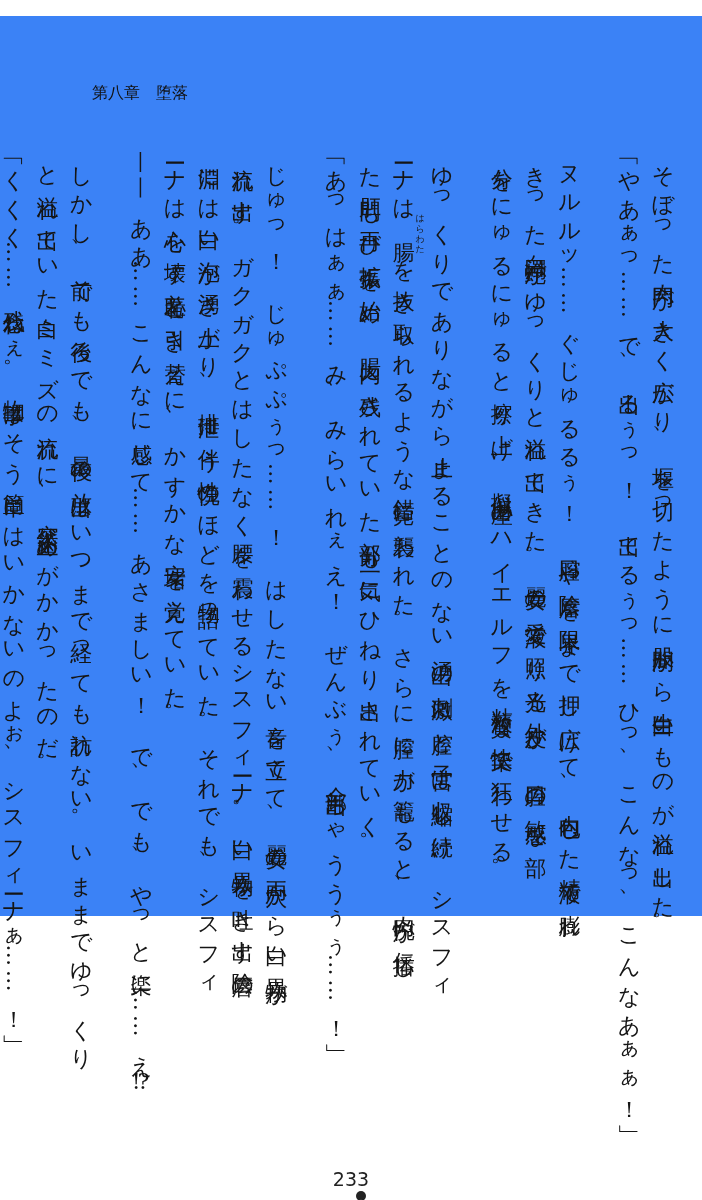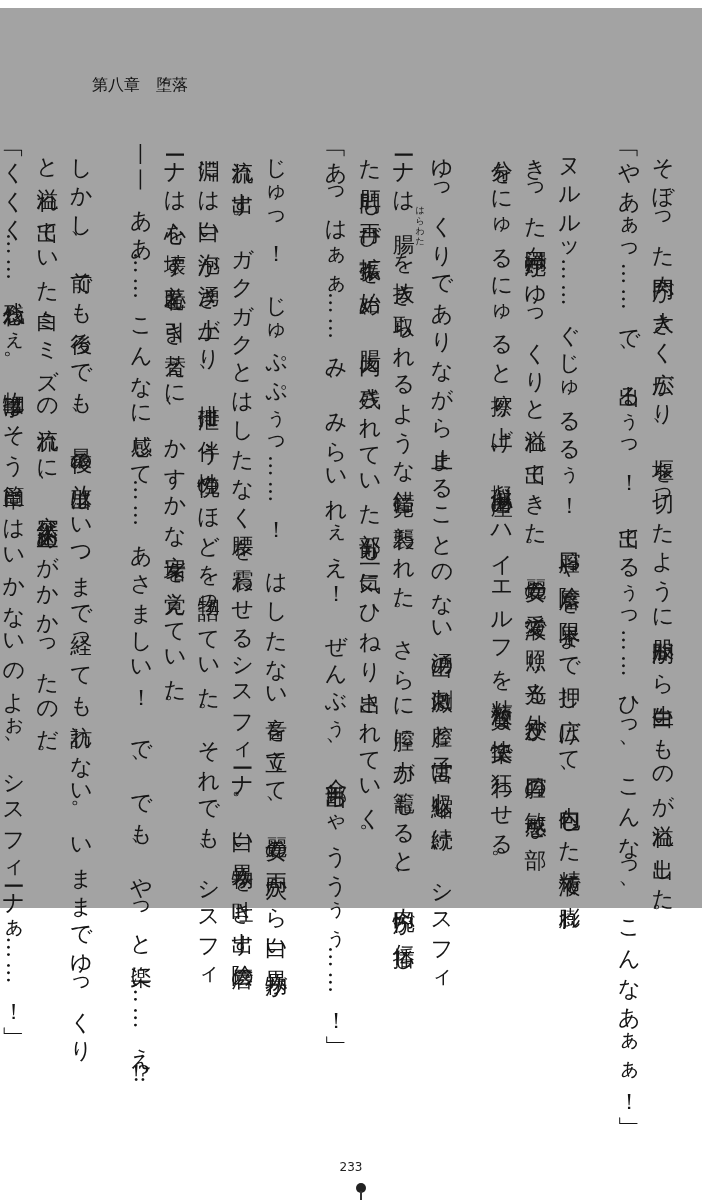--- a/index.html
+++ b/index.html
@@ -1,17 +1,17 @@
 <!DOCTYPE html>
 <html><head>
 <meta charset="utf-8">
 <style>
   html, body { margin: 0; padding: 0; background: #ffffff; }
   body { width: 702px; height: 1200px; position: relative; overflow: hidden; }
-  .page { position: absolute; left: 0; top: 8px; width: 702px; height: 900px; background: #a3a3a3; }
+  .page { position: absolute; left: 0; top: 16px; width: 702px; height: 900px; background: #3b82f6; }
   .running-head {
     position: absolute; left: 92px; top: 67px;
     font-family: "DejaVu Serif", serif; font-size: 16px; color: #111;
     letter-spacing: 0px; white-space: pre;
   }
   .body-text {
     position: absolute;
     top: 135px; right: 22px;
     height: 950px;
     writing-mode: vertical-rl;
@@ -19,21 +19,21 @@
     font-size: 22px;
     line-height: 33.8px;
     letter-spacing: 3.6px;
     color: #151515;
   }
   .col { display: block; white-space: pre; }
   .col.indent { padding-block-start: 26px; }
   ruby rt { font-size: 9px; letter-spacing: 0; }
   .folio {
     position: absolute; left: 0; width: 702px; top: 1152px; text-align: center;
-    font-family: "DejaVu Sans", sans-serif; font-size: 12px; color: #222;
+    font-family: "DejaVu Sans", sans-serif; font-size: 19px; color: #222;
   }
   .folio-dot {
     position: absolute; left: 356px; top: 1175px; width: 10px; height: 10px;
     border-radius: 50%; background: #222;
   }
   .folio-stem {
     position: absolute; left: 360px; top: 1183px; width: 1.5px; height: 17px; background: #333;
   }
 </style>
 </head>

